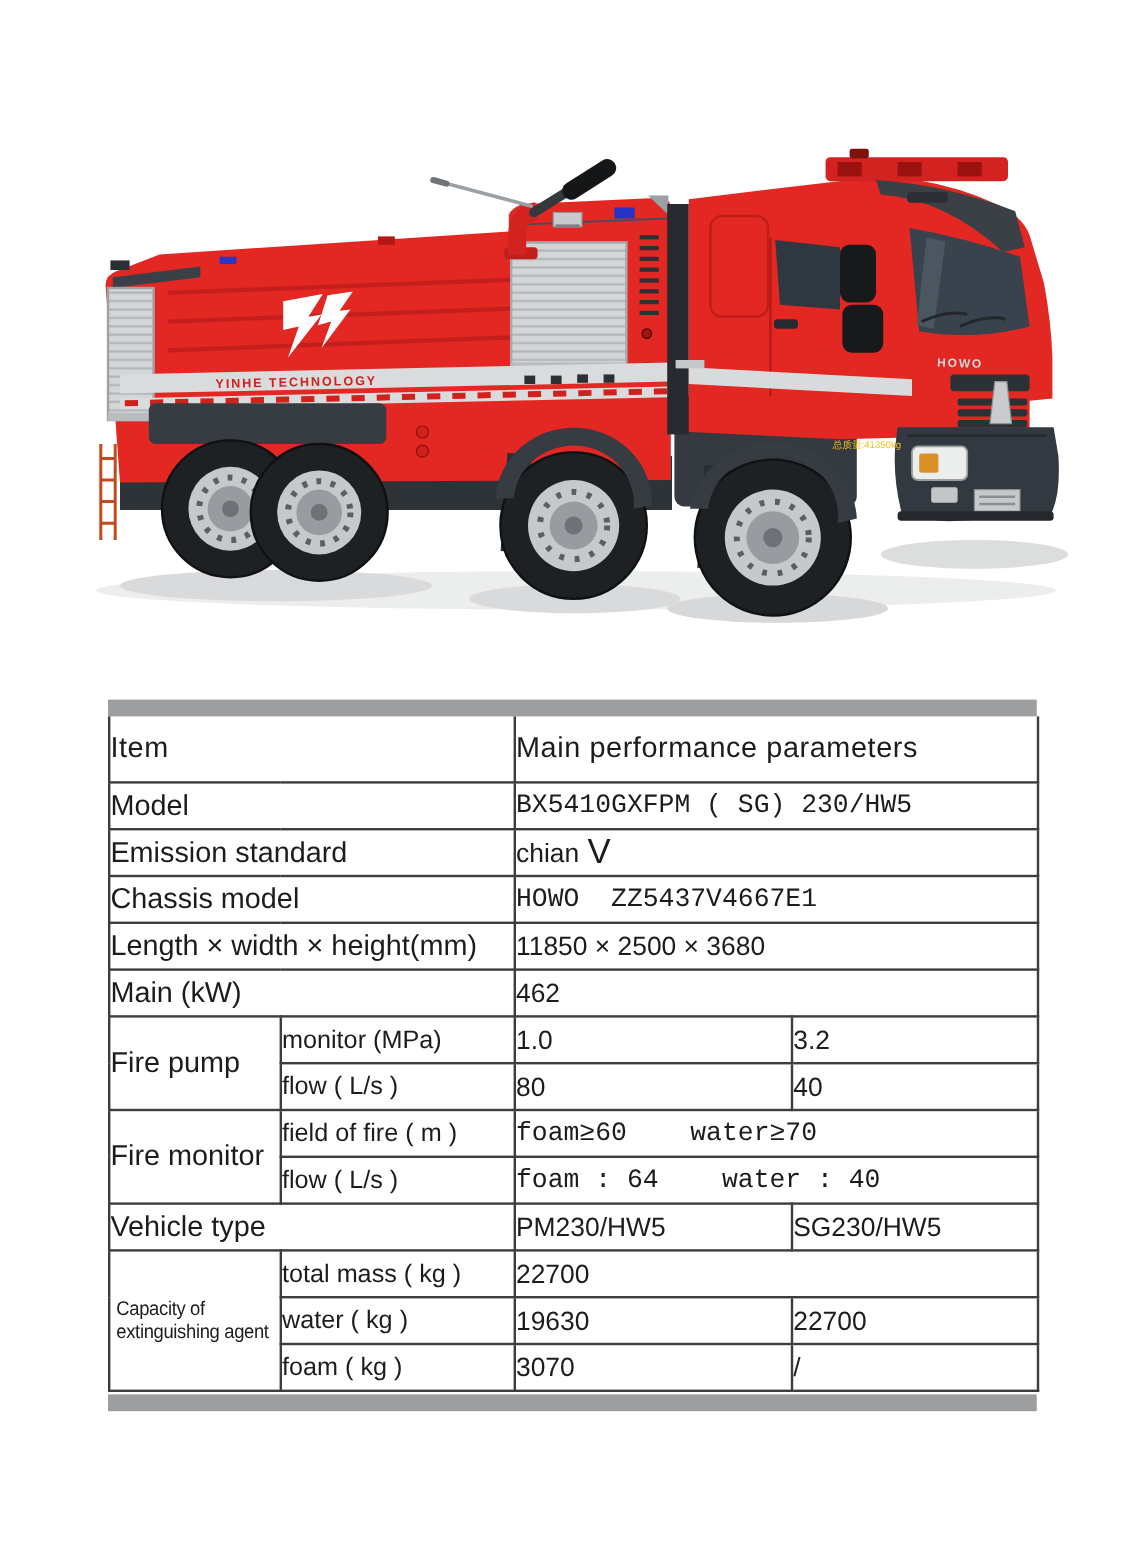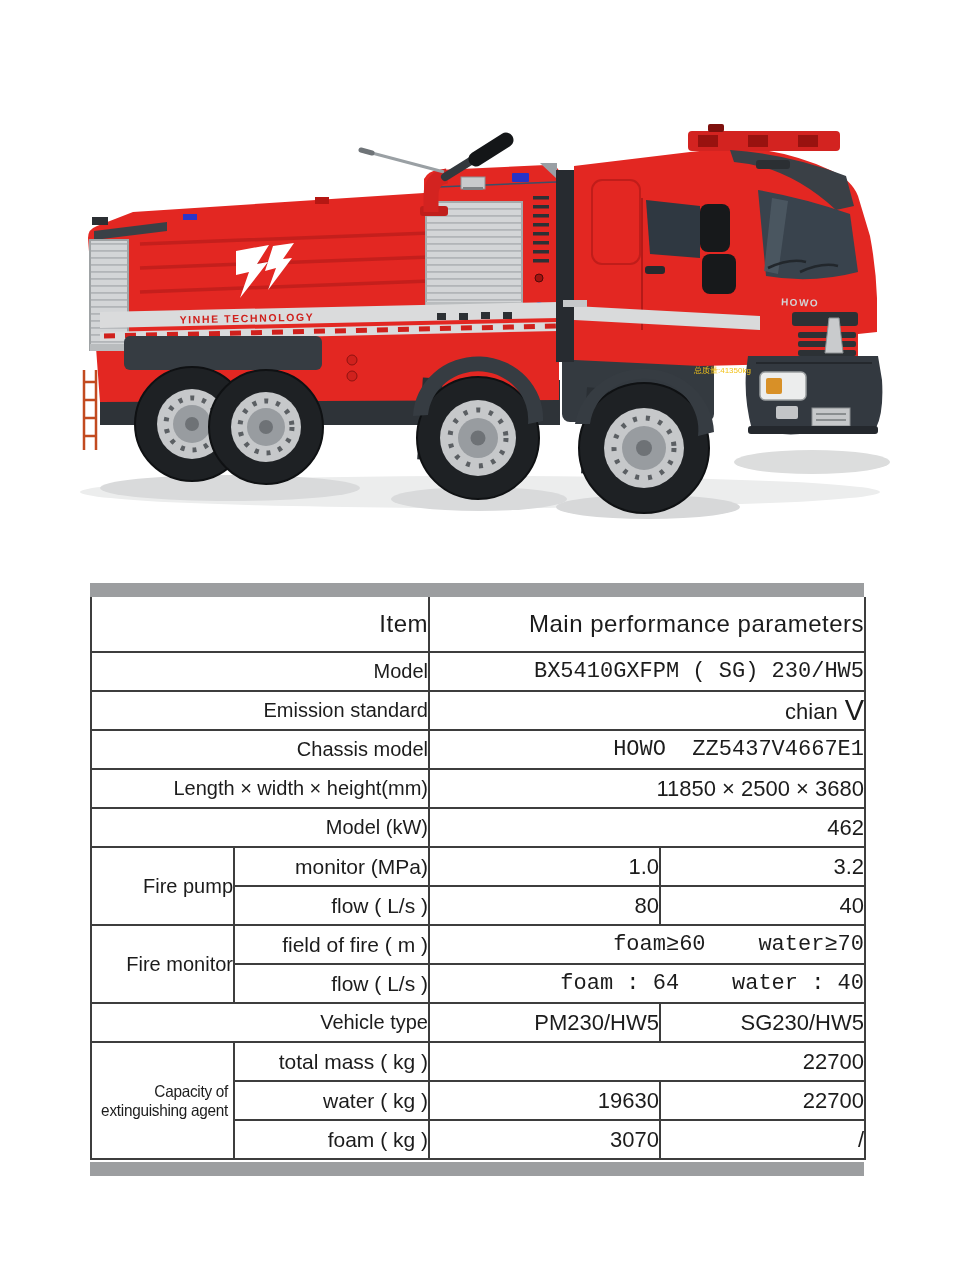--- a/index.html
+++ b/index.html
@@ -4,27 +4,27 @@
 <style>
   html,body{margin:0;padding:0;background:#ffffff;}
   .page{position:relative;width:954px;height:1287px;background:#ffffff;overflow:hidden;
         font-family:"Liberation Sans",sans-serif;color:#1b1b1b;}
   .truck-svg{position:absolute;left:0;top:0;width:954px;height:560px;}
   .sheet{position:absolute;left:90px;top:583px;width:774px;}
   .bar{height:14px;background:#9c9ea0;}
   .bar.bottom{margin-top:2px;}
   table.spec{border-collapse:collapse;table-layout:fixed;width:774px;margin:0;
              font-family:"Liberation Sans",sans-serif;color:#1c1c1c;}
-  table.spec td{border:2px solid #3d3d3d;text-align:right;vertical-align:middle;
+  table.spec td{border:2px solid #3d3d3d;text-align:left;vertical-align:middle;
                 padding:0;overflow:hidden;}
   table.spec{border-top:none;}
   table.spec tr.hdr td{border-top:none;height:54px;}
   table.spec tr{height:39px;}
   .h{font-size:24px;letter-spacing:0.5px;}
-  .lbl{font-size:20px;}
+  .lbl{font-size:24px;}
   .sub{font-size:21px;}
   .val{font-size:22px;}
   .gapped{white-space:pre;font-family:Liberation Mono, monospace;}
   .grade{font-size:29px;margin-left:7px;vertical-align:-1px;display:inline-block;}
   .cap{font-size:16.5px;line-height:19px;letter-spacing:-0.3px;white-space:nowrap;
        transform:scaleX(0.93);transform-origin:center;}
 </style>
 </head>
 <body>
 
@@ -225,21 +225,21 @@
         <td colspan="2" class="lbl">Chassis model</td>
         <td colspan="2" class="val gapped">HOWO  ZZ5437V4667E1</td>
       </tr>
 
       <tr>
         <td colspan="2" class="lbl">Length × width × height(mm)</td>
         <td colspan="2" class="val">11850 × 2500 × 3680</td>
       </tr>
 
       <tr>
-        <td colspan="2" class="lbl">Model (kW)</td>
+        <td colspan="2" class="lbl">Main (kW)</td>
         <td colspan="2" class="val">462</td>
       </tr>
 
       <tr>
         <td rowspan="2" class="lbl">Fire pump</td>
         <td class="sub">monitor (MPa)</td>
         <td class="val">1.0</td>
         <td class="val">3.2</td>
       </tr>
       <tr>

